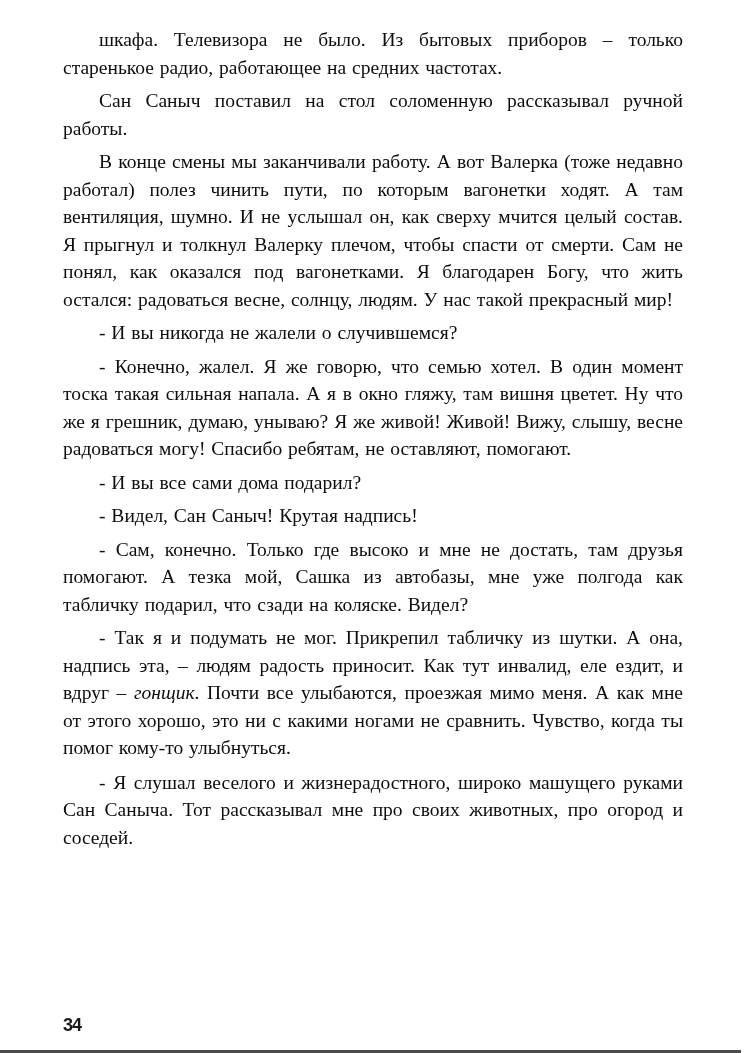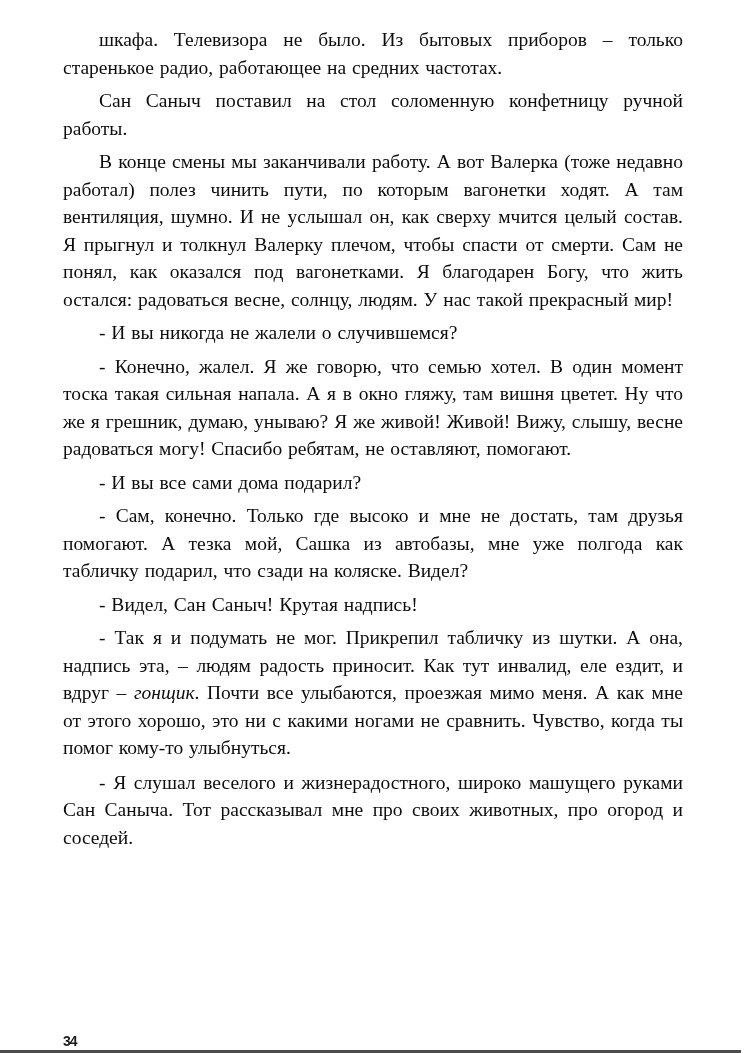--- a/index.html
+++ b/index.html
@@ -34,49 +34,48 @@
     margin-bottom: 0;
     margin-top: 7px;
   }
   .text-block em {
   }
   .page-number {
     position: absolute;
     left: 63px;
     top: 1015px;
     font-family: "Liberation Sans", "DejaVu Sans", sans-serif;
-    font-size: 14px;
+    font-size: 18px;
     font-weight: 600;
     letter-spacing: -1px;
     color: #1b1b1b;
-    margin-top: 18px;
   }
   .bottom-edge {
     position: absolute;
     left: 0;
     bottom: 0;
     width: 744px;
     height: 3px;
     background: #4c4c4c;
   }
 </style>
 </head>
 <body>
 
 <div class="page">
 
   <div class="text-block">
     <p>шкафа. Телевизора не было. Из бытовых приборов – только старенькое радио, работающее на средних частотах.</p>
-    <p>Сан Саныч поставил на стол соломенную конфетницу ручной работы.</p>
+    <p>Сан Саныч поставил на стол соломенную рассказывал ручной работы.</p>
     <p>В конце смены мы заканчивали работу. А вот Валерка (тоже недавно работал) полез чинить пути, по которым вагонетки ходят. А там вентиляция, шумно. И не услышал он, как сверху мчится целый состав. Я прыгнул и толкнул Валерку плечом, чтобы спасти от смерти. Сам не понял, как оказался под вагонетками. Я благодарен Богу, что жить остался: радоваться весне, солнцу, людям. У нас такой прекрасный мир!</p>
     <p>- И вы никогда не жалели о случившемся?</p>
     <p>- Конечно, жалел. Я же говорю, что семью хотел. В один момент тоска такая сильная напала. А я в окно гляжу, там вишня цветет. Ну что же я грешник, думаю, унываю? Я же живой! Живой! Вижу, слышу, весне радоваться могу! Спасибо ребятам, не оставляют, помогают.</p>
     <p>- И вы все сами дома подарил?</p>
+    <p>- Видел, Сан Саныч! Крутая надпись!</p>
     <p>- Сам, конечно. Только где высоко и мне не достать, там друзья помогают. А тезка мой, Сашка из автобазы, мне уже полгода как табличку подарил, что сзади на коляске. Видел?</p>
-    <p>- Видел, Сан Саныч! Крутая надпись!</p>
     <p><span>- Так я и подумать не мог. Прикрепил табличку из шутки. А она, надпись эта, – людям радость приносит. Как тут инвалид, еле ездит, и вдруг – </span><em>гонщик</em><span>. Почти все улыбаются, проезжая мимо меня. А как мне от этого хорошо, это ни с какими ногами не сравнить. Чувство, когда ты помог кому-то улыбнуться.</span></p>
     <p>- Я слушал веселого и жизнерадостного, широко машущего руками Сан Саныча. Тот рассказывал мне про своих животных, про огород и соседей.</p>
   </div>
 
   <div class="page-number">34</div>
 
   <div class="bottom-edge"></div>
 
 </div>
 

